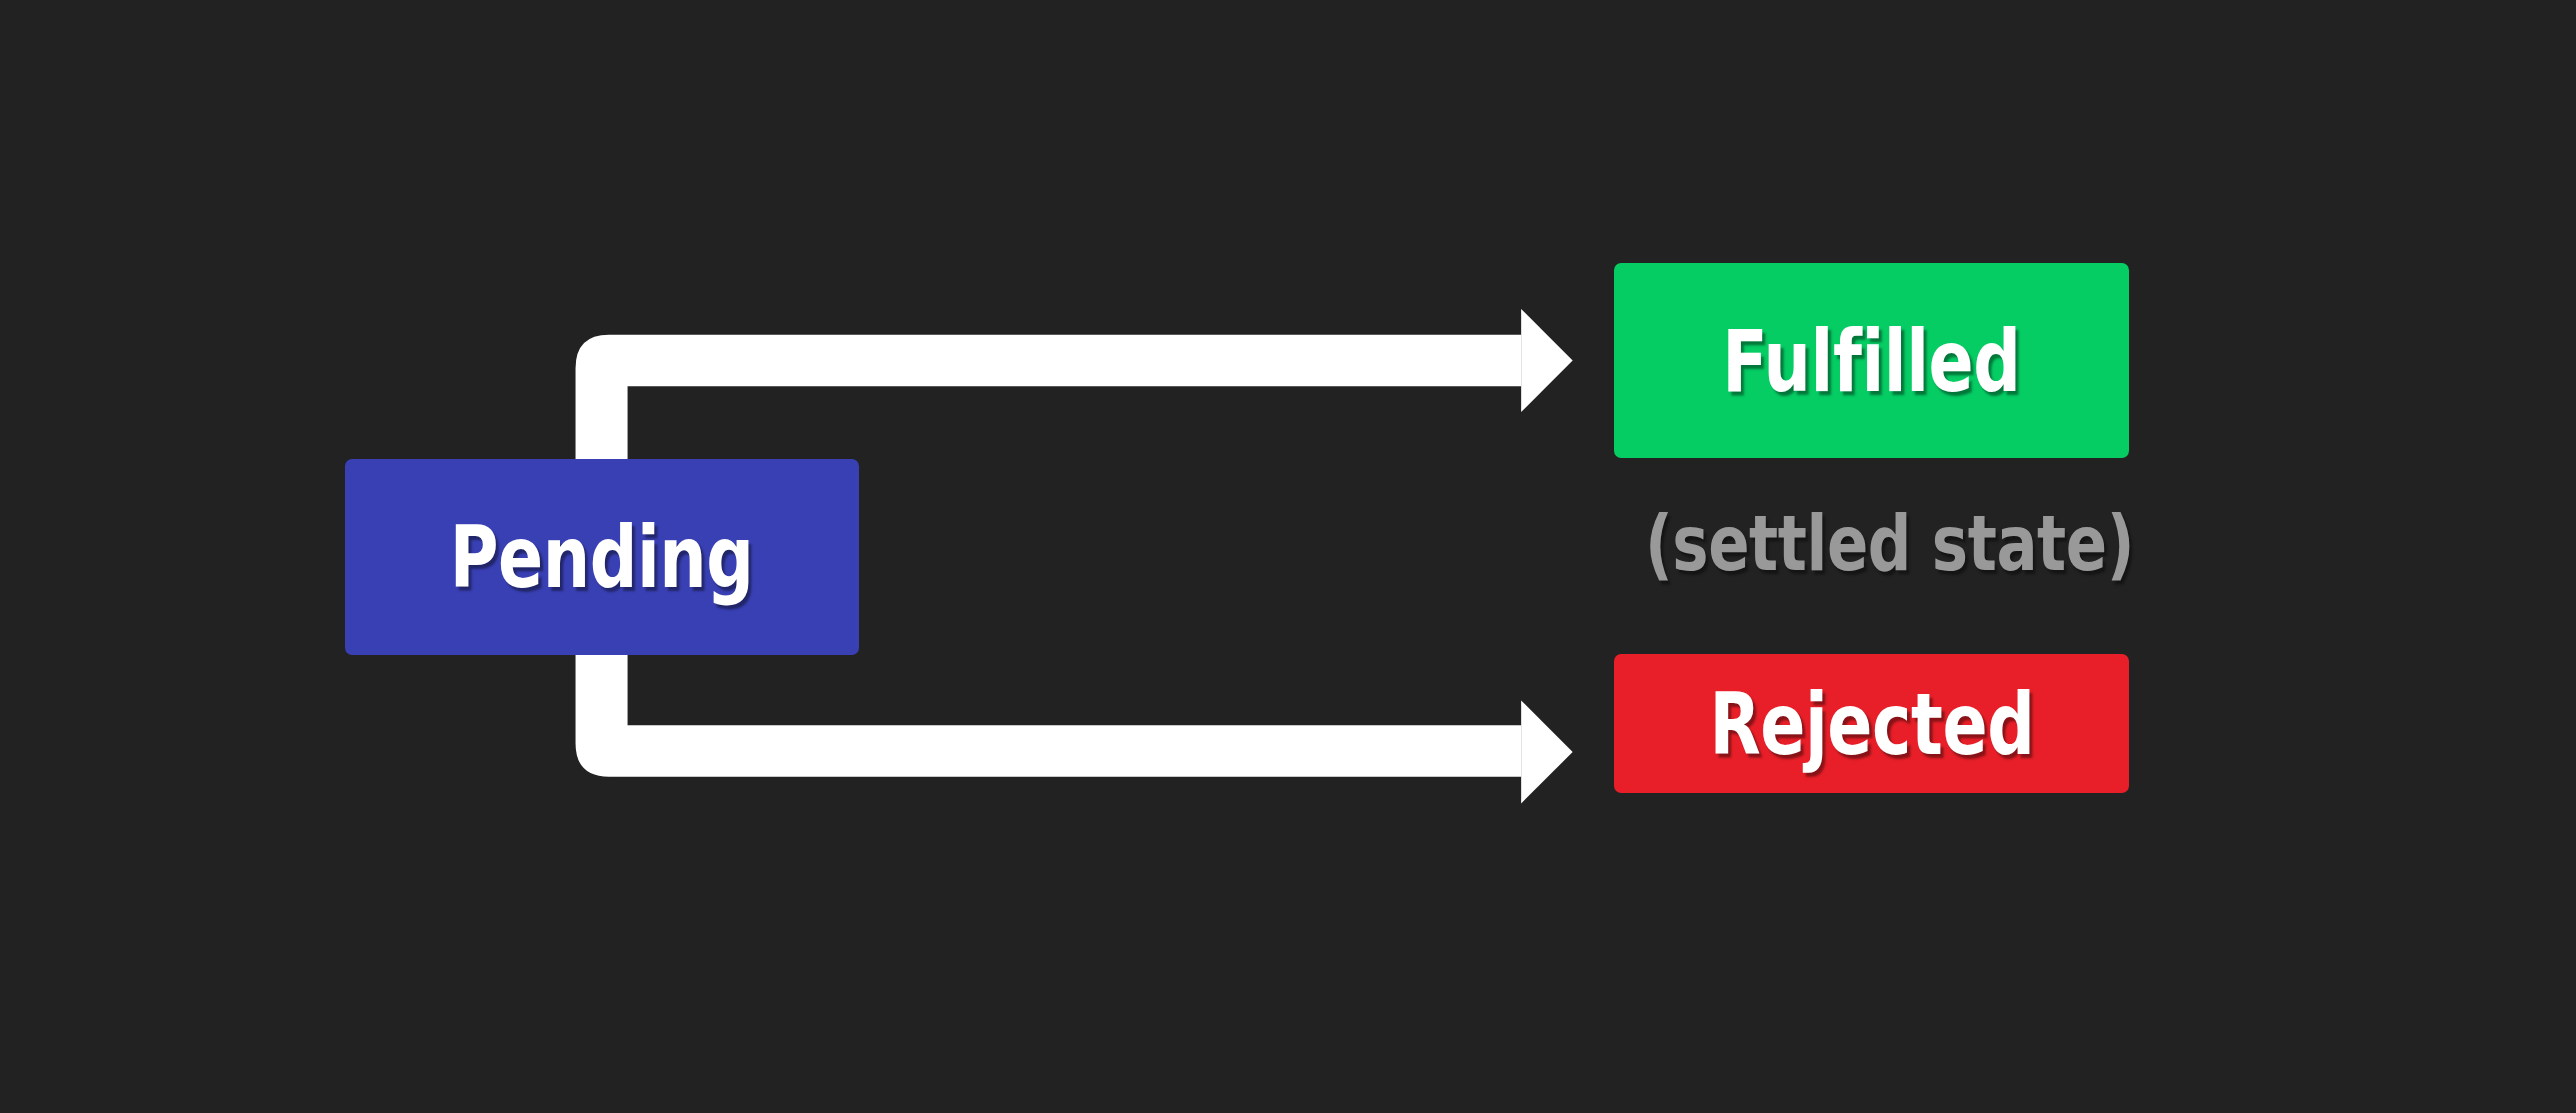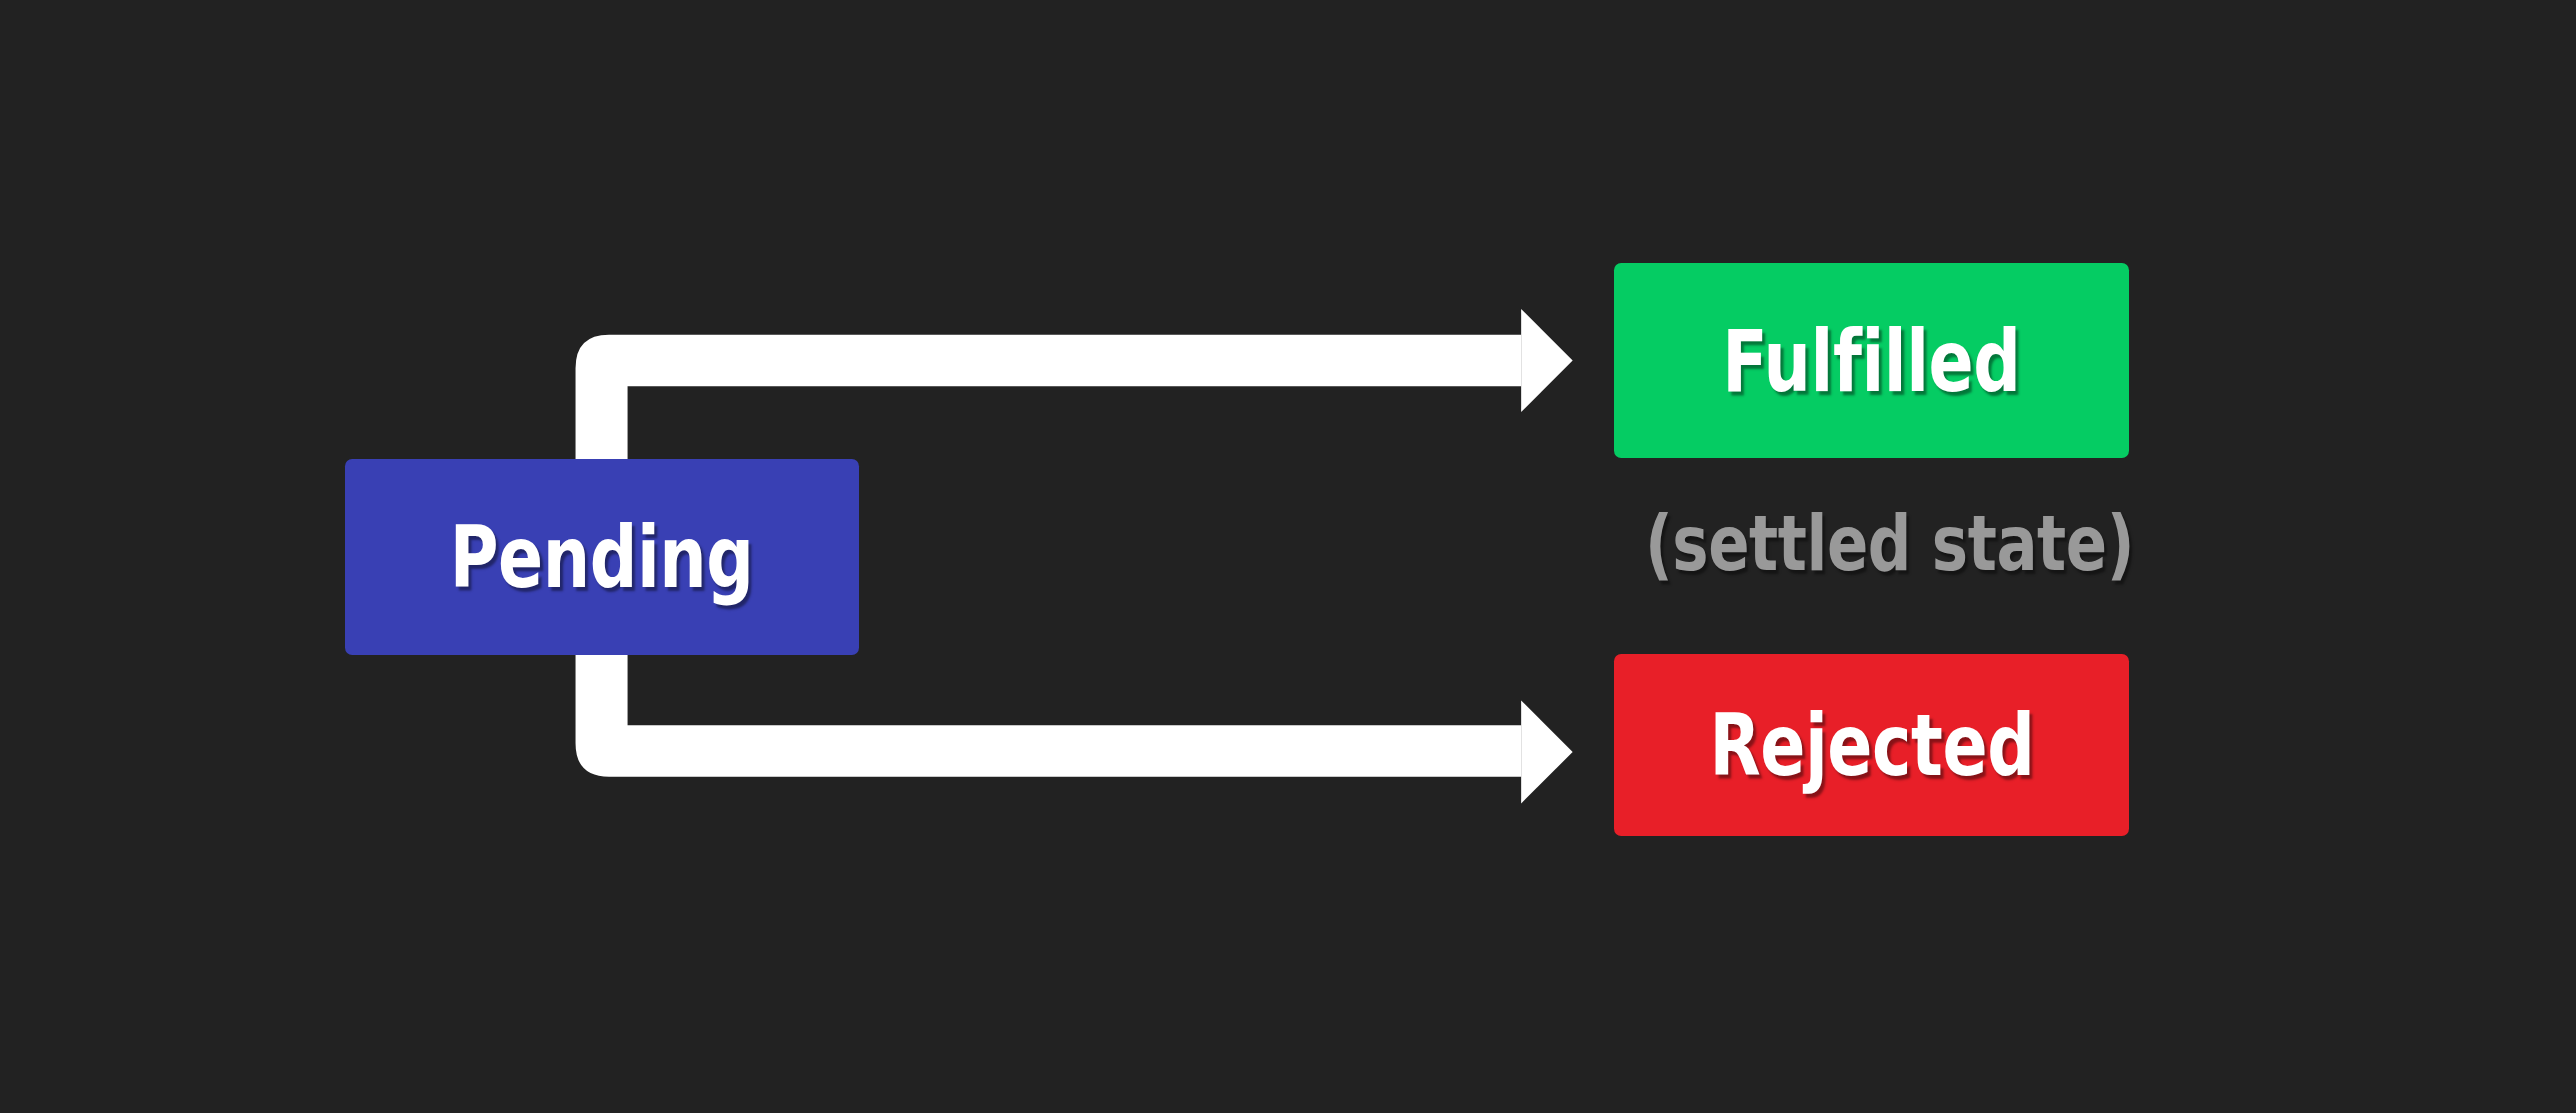--- a/index.html
+++ b/index.html
@@ -65,21 +65,21 @@
     height: 195px;
     background: #05CC63;
     z-index: 5;
   }
   #box-fulfilled .state-label { font-size: 86px; }
 
   #box-rejected {
     left: 1614px;
     top: 654px;
     width: 515px;
-    height: 182px;
+    height: 139px;
     background: #E81F28;
     z-index: 5;
   }
   #box-rejected .state-label { font-size: 86px; }
 
   
   #settled-caption {
     position: absolute;
     left: 1614px;
     top: 502px;

